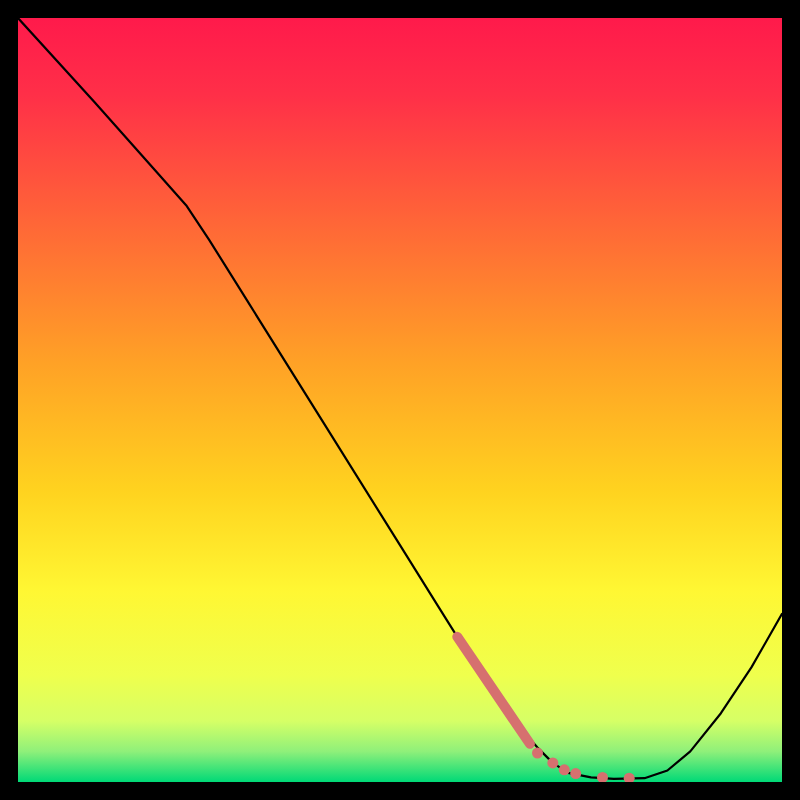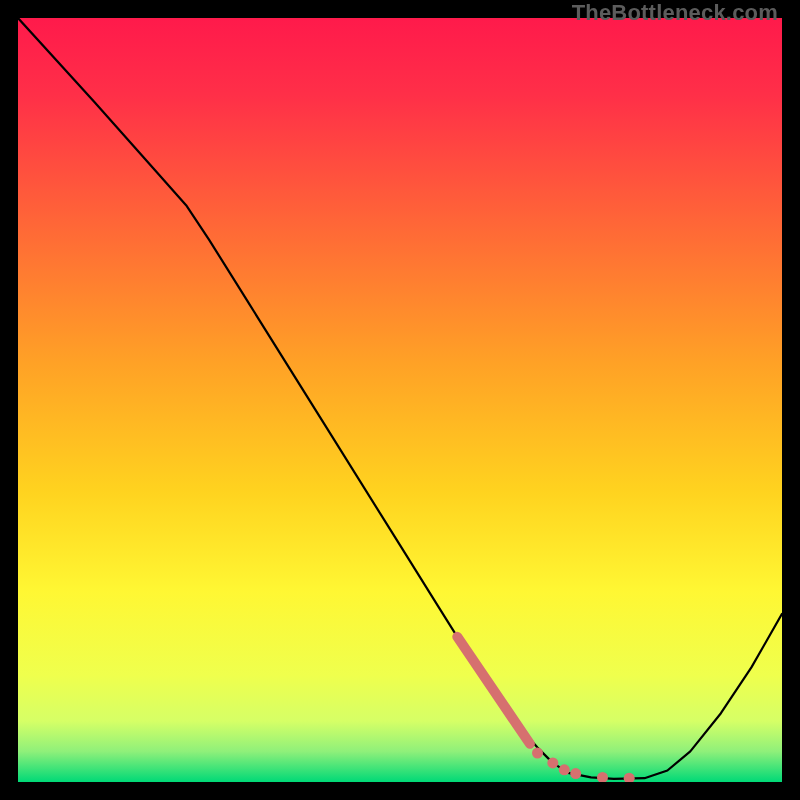--- a/index.html
+++ b/index.html
@@ -59,14 +59,13 @@
     <g id="dots">
         <circle cx="519.5" cy="735.0" r="5.5" fill="#d6706f"></circle>
         <circle cx="534.8" cy="744.9" r="5.5" fill="#d6706f"></circle>
         <circle cx="546.3" cy="751.8" r="5.5" fill="#d6706f"></circle>
         <circle cx="557.7" cy="755.6" r="5.5" fill="#d6706f"></circle>
         <circle cx="584.5" cy="759.4" r="5.5" fill="#d6706f"></circle>
         <circle cx="611.2" cy="760.2" r="5.5" fill="#d6706f"></circle>
       </g>
   </svg>
 
-  <div class="watermark">TheBottleneck.com</div>
 </div>
 
 </body></html>

